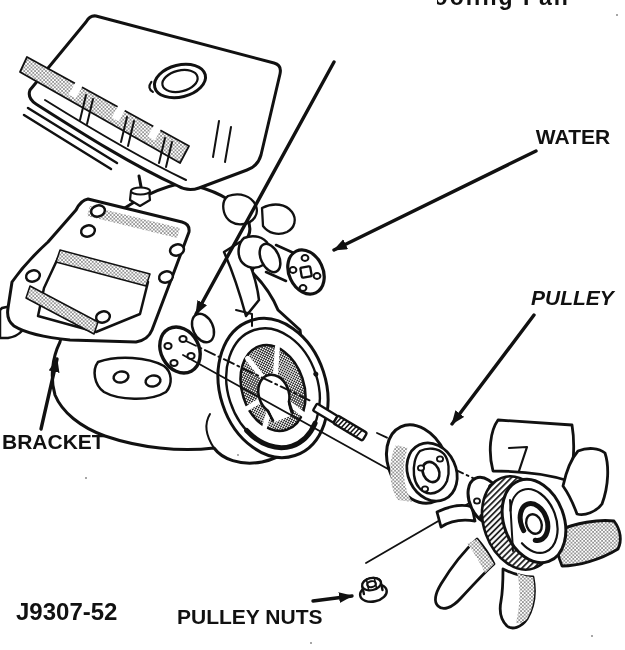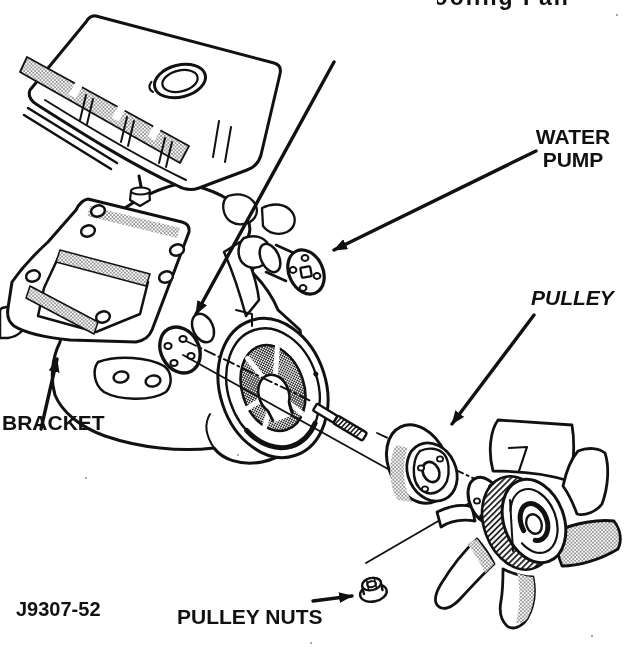--- a/index.html
+++ b/index.html
@@ -5,21 +5,21 @@
   html,body{margin:0;padding:0;background:#f5f5f2;}
   #stage{position:relative;width:625px;height:650px;background:#ffffff;overflow:hidden;
          font-family:"Liberation Sans", sans-serif;}
   #diagram-svg{position:absolute;left:0;top:0;}
   .lbl{position:absolute;font-weight:700;font-size:21px;letter-spacing:0px;color:#111;
        white-space:nowrap;line-height:1.08;}
   .lbl.center{text-align:center;}
   #clip-top{position:absolute;left:437px;top:0;width:176px;height:11px;overflow:hidden;}
   #clip-top span{display:block;font-weight:700;font-size:23px;letter-spacing:2px;color:#111;
        transform:translate(-22px,-16px);}
-  #fig-code{position:absolute;left:16px;top:598px;font-weight:700;font-size:20px;color:#111;}
+  #fig-code{position:absolute;left:16px;top:598px;font-weight:700;font-size:24px;color:#111;}
 </style>
 </head>
 <body>
 
 <div id="stage">
 
   <svg id="diagram-svg" width="625" height="650" viewBox="0 0 625 650">
     <defs>
       <marker id="ah" markerUnits="userSpaceOnUse" markerWidth="15" markerHeight="12" refX="13" refY="5.5" orient="auto">
         <path d="M0,0 L14,5.5 L0,11 Z" fill="#111"></path>
@@ -252,23 +252,22 @@
     </g>
   </svg>
 
   <div id="clip-top">
     <span>Cooling Fan</span>
   </div>
 
 
   <div class="lbl center" style="left:533px;top:126px;width:80px;">
     <div>WATER</div>
-    <div>PUMP</div>
   </div>
 
   <div class="lbl" style="left:531px;top:287px;font-style:italic;">PULLEY</div>
 
-  <div class="lbl" style="left:2px;top:412px;">BRACKET</div>
+  <div class="lbl" style="left:2px;top:431px;">BRACKET</div>
 
   <div class="lbl" style="left:177px;top:590px;margin-top:16px;">PULLEY NUTS</div>
 
   <div id="fig-code">J9307-52</div>
 </div>
 
 </body></html>

